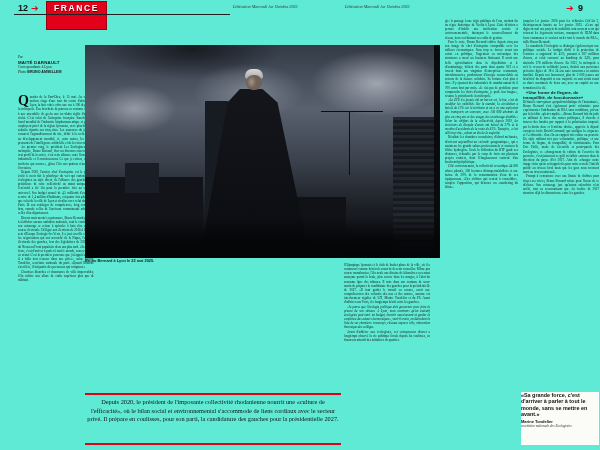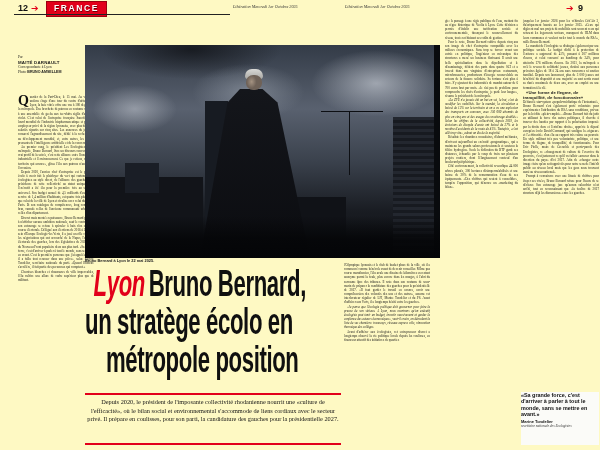--- a/index.html
+++ b/index.html
@@ -1,23 +1,23 @@
 <!DOCTYPE html>
 <html lang="fr"><head>
 <meta charset="utf-8">
 <style>
   html,body{margin:0;padding:0;background:#e8e8e6;}
-  .sheet{position:relative;width:600px;height:450px;background:#fef9c3;overflow:hidden;
+  .sheet{position:relative;width:600px;height:450px;background:#5eead4;overflow:hidden;
          font-family:"Liberation Serif",serif;color:#1b1b1b;}
   
   .folio{position:absolute;top:3px;font:800 9px/11px "Liberation Sans",sans-serif;color:#111;}
   .arrow{position:absolute;top:3px;font:800 9px/11px "DejaVu Sans",sans-serif;color:#e2001a;}
   .section-box{position:absolute;left:46px;top:1px;background:#e2001a;color:#fff;
                font:800 8.5px/11px "Liberation Sans",sans-serif;letter-spacing:1.6px;
-               padding:1px 7px 2px 7px;text-shadow:.6px .7px 0 #6d0008;border:.5px solid #9c0010;}
+               padding:1px 7px 15px 7px;text-shadow:.6px .7px 0 #6d0008;border:.5px solid #9c0010;}
   .head-rule{position:absolute;left:14px;top:14px;width:216px;height:1px;background:#222;}
   .dateline{position:absolute;top:4px;font:italic 4.2px/5px "Liberation Serif",serif;color:#333;white-space:nowrap;}
   
   .byline{position:absolute;left:18px;top:55px;width:76px;font:3.6px/4.6px "Liberation Serif",serif;}
   .byline .name{font:700 4.4px/5.4px "Liberation Sans",sans-serif;letter-spacing:.2px;}
   .byline .photog{font-weight:700;font-family:"Liberation Sans",sans-serif;}
   .col{position:absolute;font:3.2px/4.15px "Liberation Serif",serif;text-align:justify;
        overflow:hidden;color:#1c1c1c;}
   .col p{margin:0;text-indent:3px;}
   .col p.first{text-indent:0;}
@@ -115,27 +115,20 @@
     <div class="crane-h"></div>
     <div class="crane-v"></div>
     <div class="person-body"></div>
     <div class="person-hair"></div>
     <div class="person-face"></div>
     <div class="mullion"></div>
     <div class="fg-dark"></div>
   </div>
   <div class="caption">Bruno Bernard à Lyon le 22 mai 2025.</div>
 
-  <div class="hl">
-    <div class="hl-inner">
-      <div class="hl-l1"><span class="kicker">Lyon</span><span>Bruno Bernard,</span></div>
-      <div class="hl-l2">un stratège écolo en</div>
-      <div class="hl-l3">métropole position</div>
-    </div>
-  </div>
   <div class="rule-red rr-top"></div>
   <div class="standfirst">Depuis 2020, le président de l'imposante collectivité rhodanienne nourrit une «culture de l'efficacité», où le bilan social et environnemental s'accommode de liens cordiaux avec le secteur privé. Il prépare en coulisses, pour son parti, la candidature des gauches pour la présidentielle 2027.</div>
   <div class="rule-red rr-bot"></div>
 
   <div class="col col-a">
     <p class="first">l'Olympique lyonnais et le club de basket phare de la ville, où il a commencé comme bénévole avant de devenir conseiller. Même pas couru: marathonien, l'élu avale une dizaine de kilomètres en restant anonyme parmi la foule, plus encore dans les marges, à l'abri du sarcasme âpre des tribunes. Il reste dans son costume de sous-marin de préparer la candidature des gauches pour la présidentielle de 2027. «Il faut garder le travail en avance, avoir une compréhension des volontés des uns et des autres», assume cet interlocuteur régulier de LFI, Marine Tondelier et du PS. Avant d'adhérer aux Verts, il a longtemps hésité entre les gauches.</p>
     <p class="italic">«Je pense que l'écologie politique doit gouverner pour faire la preuve de son sérieux. A Lyon, nous montrons qu'un exécutif écologiste peut tenir un budget, investir massivement et garder la confiance des acteurs économiques», veut-il croire, en déroulant la liste de ses chantiers: tramways, réseaux express vélo, rénovation thermique des collèges.</p>
     <p>Avant d'adhérer aux écologistes, cet entrepreneur discret a longtemps observé la vie politique locale depuis les coulisses, en financeur attentif des initiatives de quartier.</p>
   </div>
 

